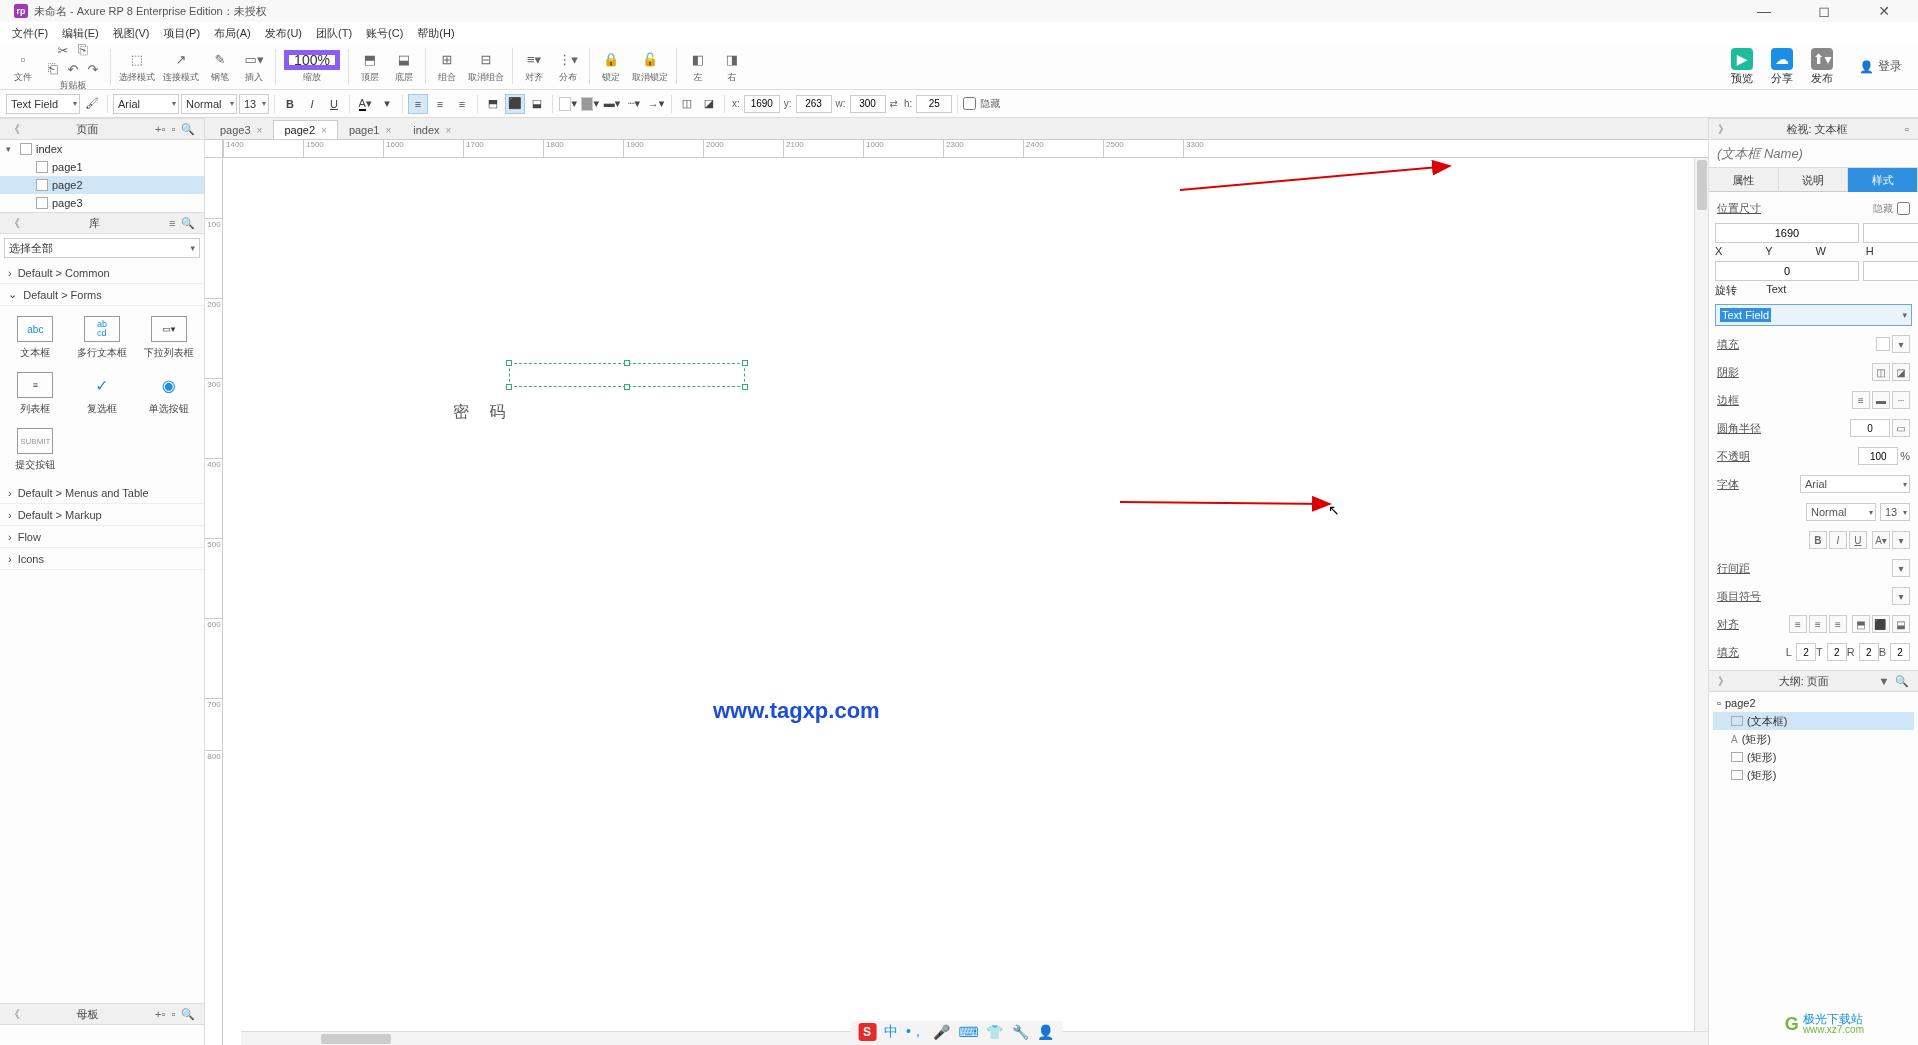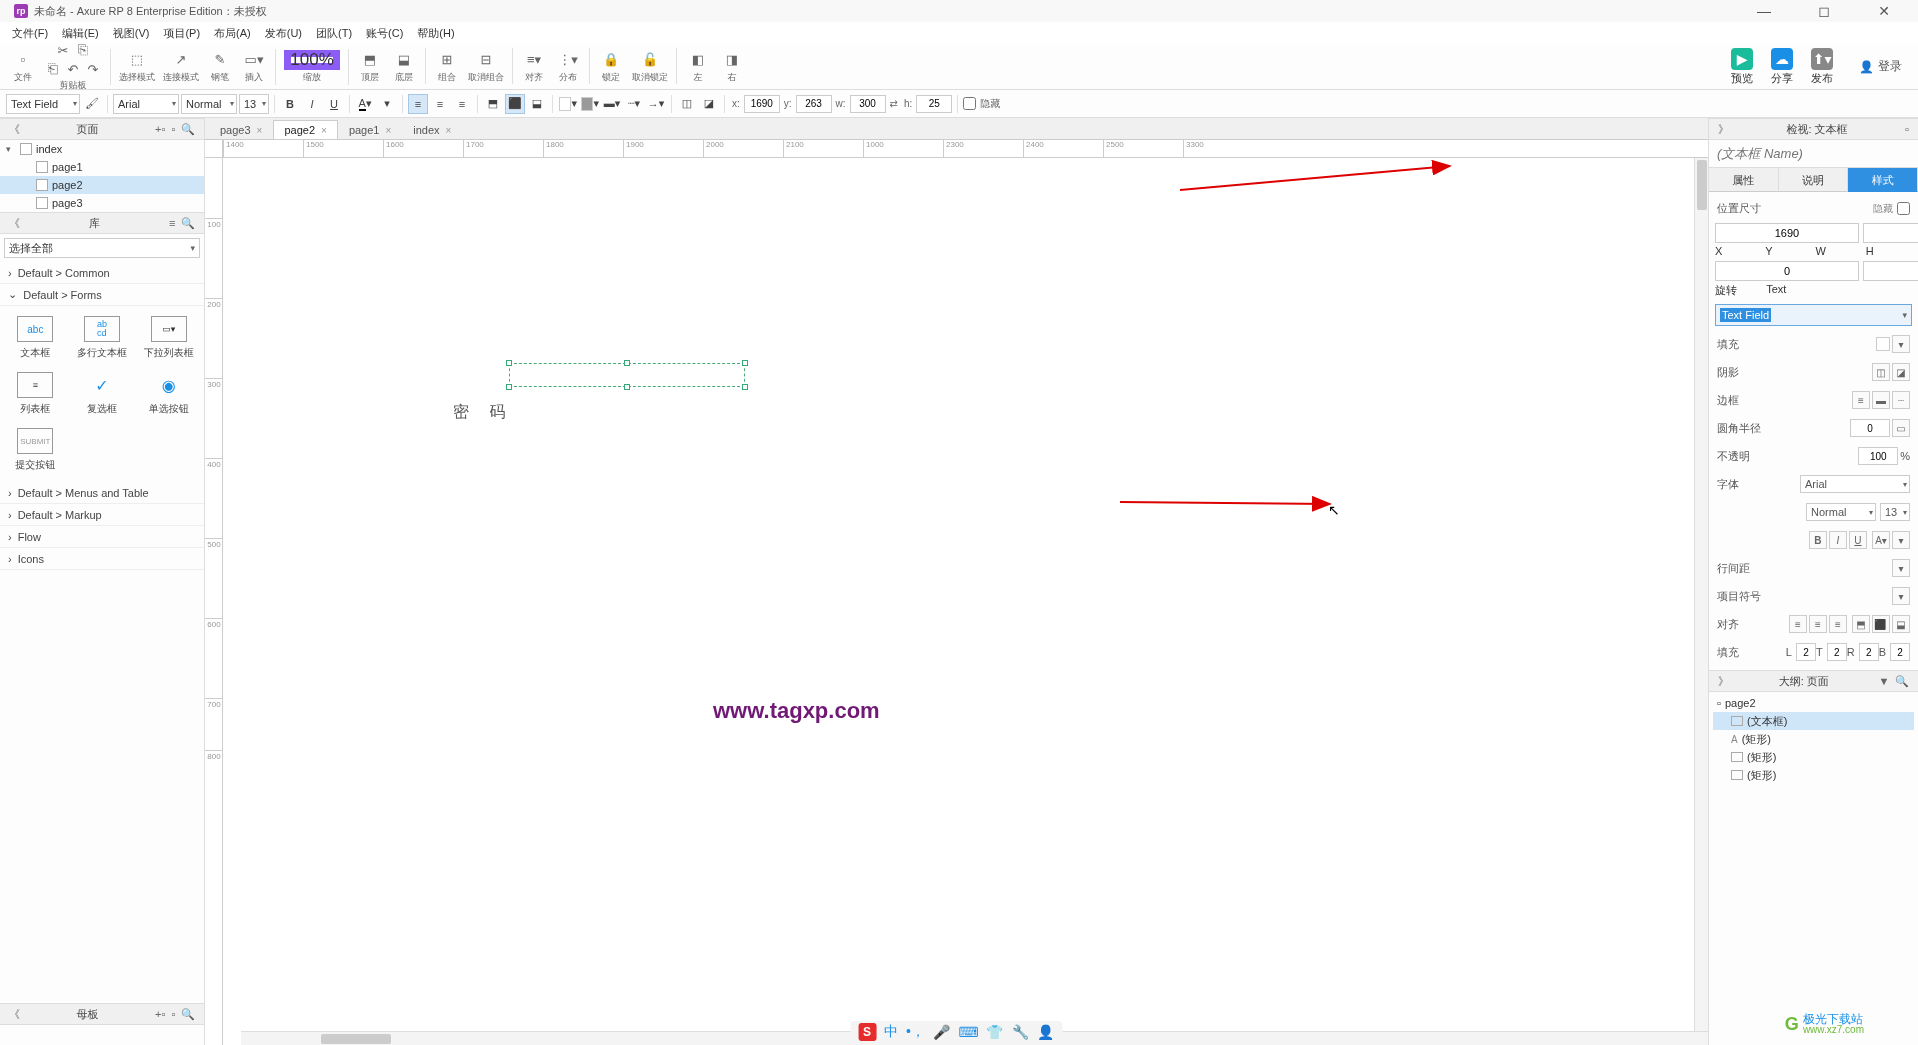--- a/index.html
+++ b/index.html
@@ -17,21 +17,21 @@
 .menubar span { padding: 2px 6px; font-size: 11px; color: #333; }
 
 
 .toolbar-main { height: 46px; display: flex; align-items: center; padding: 0 6px; border-bottom: 1px solid #ddd; background: #fdfdfd; }
 .tb-group { display: flex; flex-direction: column; align-items: center; gap: 1px; padding: 2px 4px; }
 .tb-group .icon-row { display: flex; gap: 2px; }
 .tb-group .lbl { font-size: 9px; color: #666; }
 .tb-sep { width: 1px; height: 36px; background: #e0e0e0; margin: 0 4px; }
 .tb-icon { width: 18px; height: 18px; display: flex; align-items: center; justify-content: center; color: #666; font-size: 13px; }
 .tb-icon.big { width: 26px; height: 20px; }
-.zoom-sel { width: 56px; height: 20px; border: 7px solid #8b5cf6; font-size: 17px; text-align: center; background: #fff; display:flex;align-items:center;justify-content:center;}
+.zoom-sel { width: 56px; height: 20px; border: 5px solid #8b5cf6; font-size: 14px; text-align: center; background: #fff; display:flex;align-items:center;justify-content:center;}
 .toolbar-right { margin-left: auto; display: flex; align-items: center; gap: 10px; }
 .top-action { display: flex; flex-direction: column; align-items: center; gap: 1px; padding: 2px 6px; }
 .top-action .ic { width: 22px; height: 22px; border-radius: 4px; display: flex; align-items: center; justify-content: center; color: #fff; font-size: 14px;}
 .login { color: #555; font-size: 12px; padding: 0 10px; display:flex;align-items:center;gap:4px;}
 
 
 .toolbar-fmt { height: 28px; display: flex; align-items: center; padding: 0 6px; gap: 2px; border-bottom: 1px solid #ddd; background: #fdfdfd; }
 .fmt-sel { height: 20px; border: 1px solid #ccc; background: #fff; font-size: 11px; padding: 0 14px 0 4px; position: relative; display:flex;align-items:center;}
 .fmt-sel::after { content: "▾"; position: absolute; right: 2px; font-size: 8px; color: #666; }
 .fmt-btn { width: 20px; height: 20px; border: 1px solid transparent; display: flex; align-items: center; justify-content: center; font-size: 11px; color: #444; }
@@ -80,38 +80,38 @@
 .ruler-h .tick { position: absolute; top: 0; height: 18px; border-left: 1px solid #ccc; padding-left: 2px; }
 .canvas-wrap { flex: 1; display: flex; position: relative; overflow: hidden; }
 .ruler-v { width: 18px; background: #fff; border-right: 1px solid #ccc; position: relative; font-size: 8px; color: #999; }
 .ruler-v .tick { position: absolute; left: 0; width: 18px; border-top: 1px solid #ccc; padding-top: 1px; text-align:center;}
 .canvas { flex: 1; position: relative; background: #fff; overflow: auto; }
 .canvas-inner { position: relative; width: 1200px; height: 900px; }
 .obj-label { position: absolute; left: 230px; top: 210px; font-size: 16px; color: #555; letter-spacing: 8px; margin-top: 34px; }
 .obj-field { position: absolute; left: 286px; top: 205px; width: 236px; height: 24px; border: 1px dashed #4a7; background: #fff; }
 .sel-handles .h { position: absolute; width: 6px; height: 6px; border: 1px solid #3a7; background: #fff; }
 .watermark1 { position: absolute; left: 490px; top: 540px; font-size: 48px; font-weight: bold; color: #e62b2b; letter-spacing: 2px;}
-.watermark1 .sub { font-size: 22px; color: #701a75; display:block; letter-spacing:0;}
+.watermark1 .sub { font-size: 22px; color: #1d4ed8; display:block; letter-spacing:0;}
 .tag-box { position: absolute; left: 790px; top: 510px; width: 200px; height: 120px; background: #1a8fe6; border-radius: 24px; color: #fff; font-size: 60px; font-weight: bold; display:flex;align-items:center;justify-content:center;}
 .watermark2 { position: absolute; right: 54px; bottom: 10px; font-size: 14px; color: #1a8fe6; display:flex;align-items:center;gap:4px;}
 .watermark2 .g { color:#6dbb3a;font-weight:bold;font-size:18px;}
 .hscroll { position: absolute; bottom: 0; left: 18px; right: 0; height: 14px; background: #f4f4f4; border-top: 1px solid #ddd; }
 .hscroll .thumb { position: absolute; left: 80px; top: 2px; width: 70px; height: 10px; background: #ccc; border-radius: 2px; }
 .vscroll { position: absolute; top: 0; bottom: 14px; right: 0; width: 14px; background: #f4f4f4; border-left: 1px solid #ddd;}
 .vscroll .thumb { position:absolute; top:2px; left:2px; width:10px; height:50px; background:#ccc; border-radius:2px;}
 
 
 .name-box { padding: 6px 8px; border-bottom: 1px solid #ddd; display:flex;align-items:center;}
 .name-box input { flex:1; border: none; font-style: italic; color: #999; font-size: 13px; background: transparent; }
 .insp-tabs { display: flex; height: 24px; }
 .insp-tab { flex: 1; text-align: center; line-height: 24px; font-size: 11px; background: #f0f0f0; border-bottom: 1px solid #ccc; border-right:1px solid #ddd;}
 .insp-tab.active { background: #2f8fe0; color: #fff; border-bottom-color: #2f8fe0; }
 .insp-body { flex: 0 0 auto; overflow-y: auto; padding: 4px 6px; }
 .insp-row { display: flex; align-items: center; padding: 5px 2px; font-size: 11px; color: #555; }
-.insp-row .lab { flex: 1; }
+.insp-row .lab { flex: 1; text-decoration: underline; }
 .insp-row .inp { width: 40px; height: 18px; border: 1px solid #ccc; font-size: 10px; text-align: center; margin-left:4px;}
 .pos-grid { display: grid; grid-template-columns: repeat(4, 1fr); gap: 4px; padding: 2px 0;}
 .pos-grid input { height: 20px; border: 1px solid #ccc; text-align: center; font-size: 11px; }
 .style-sel { height: 22px; border: 1px solid #6aa9df; background: #eaf3fb; margin: 4px 0; padding: 0 4px; font-size: 11px; color: #2a5a8a; display:flex;align-items:center;}
 .sel-highlight { background: #2f8fe0; color: #fff; padding: 1px 2px;}
 .mini-btn { width: 18px; height: 18px; border: 1px solid #ccc; background: #fafafa; display:inline-flex;align-items:center;justify-content:center;font-size:10px;color:#666;margin-left:2px;}
 .mini-swatch { width:14px;height:14px;border:1px solid #ccc;display:inline-block;margin-left:2px;}
 .outline-body { padding: 2px 4px; font-size: 11px; }
 .outline-row { height: 18px; display: flex; align-items: center; gap: 4px; padding-left: 4px; }
 .outline-row.sel { background: #cfe5f8; }

